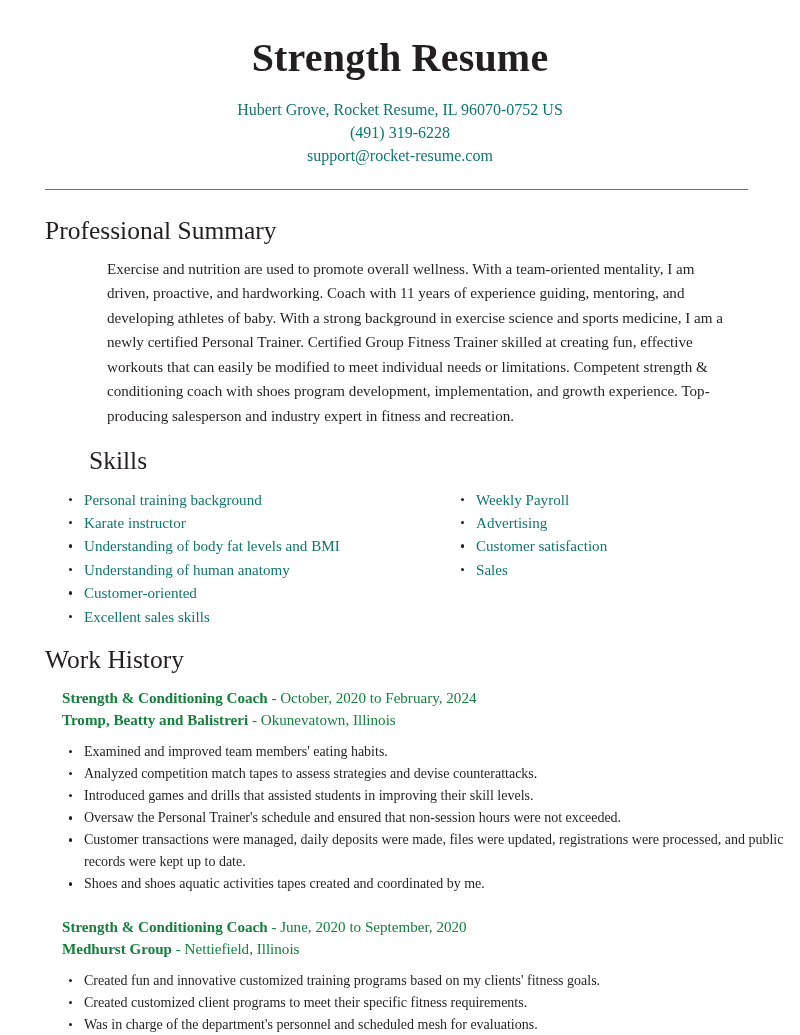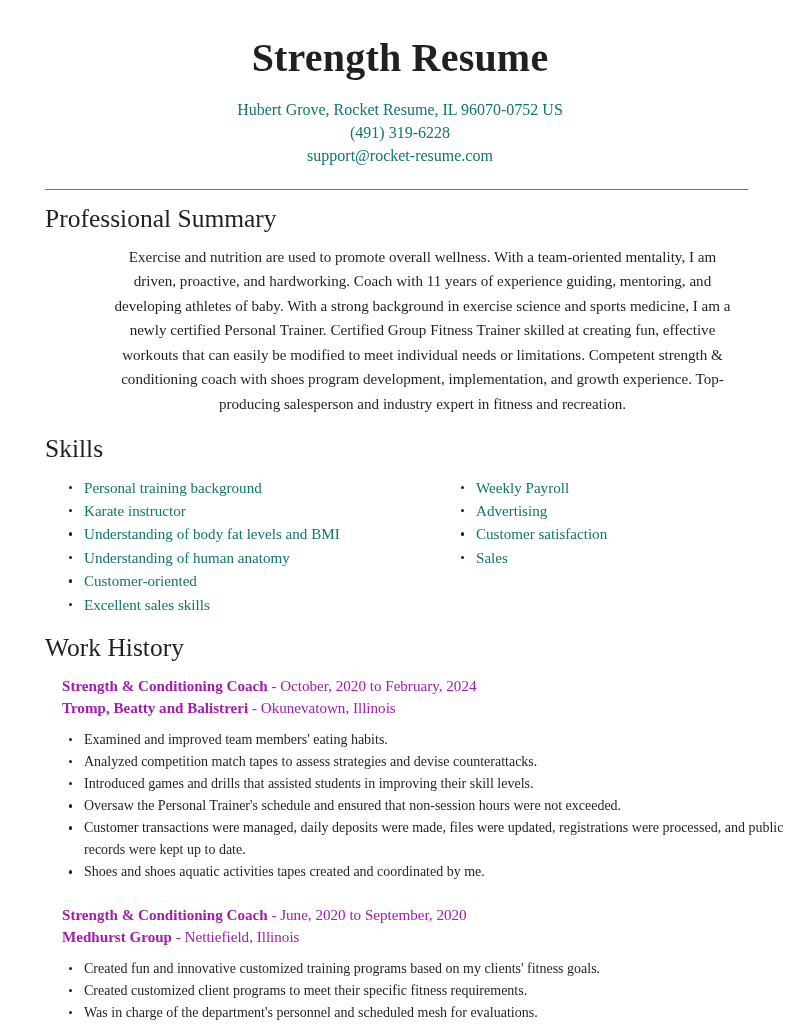--- a/index.html
+++ b/index.html
@@ -45,31 +45,31 @@
   }
 
   
   .section{ padding:0 52px 0 45px; }
   .section-title{
     font-size:25.5px;
     font-weight:400;
     line-height:1.2;
     color:#231f20;
   }
-  .sec-summary{ margin-top:14px; }
-  .sec-skills{ margin-top:18px; }
+  .sec-summary{ margin-top:26px; }
+  .sec-skills{ margin-top:18px;margin-left:44px; }
   .sec-work{ margin-top:16px; }
 
   .body-indent{ padding-left:62px; }
 
   .summary-text{
     margin-top:10px;
     font-size:15.1px;
     line-height:1.62;
-    text-align:center;
+    text-align:left;
     color:#231f20;
     padding-right:10px;
   }
 
   
   .skills-wrap{
     margin-top:12px;
     display:flex;
     padding-left:62px;
   }
@@ -92,21 +92,21 @@
     border-radius:50%;
   }
 
   
   .jobs{ padding-left:62px; margin-top:11px; }
   .job{ margin-bottom:20px; }
   .job:last-child{ margin-bottom:0; }
   .job-line{
     font-size:15.1px;
     line-height:1.5;
-    color:#a21caf;
+    color:#15803d;
   }
   .job-line .strong{ font-weight:700; }
   .job-line .sep{ font-weight:400; }
   .job-line .meta{ font-weight:400; }
   ul.job-bullets{
     list-style:none;
     margin-top:9px;
   }
   ul.job-bullets li{
     position:relative;

